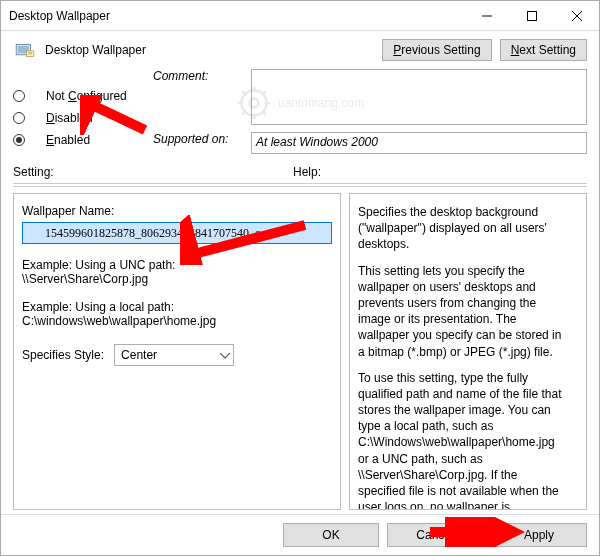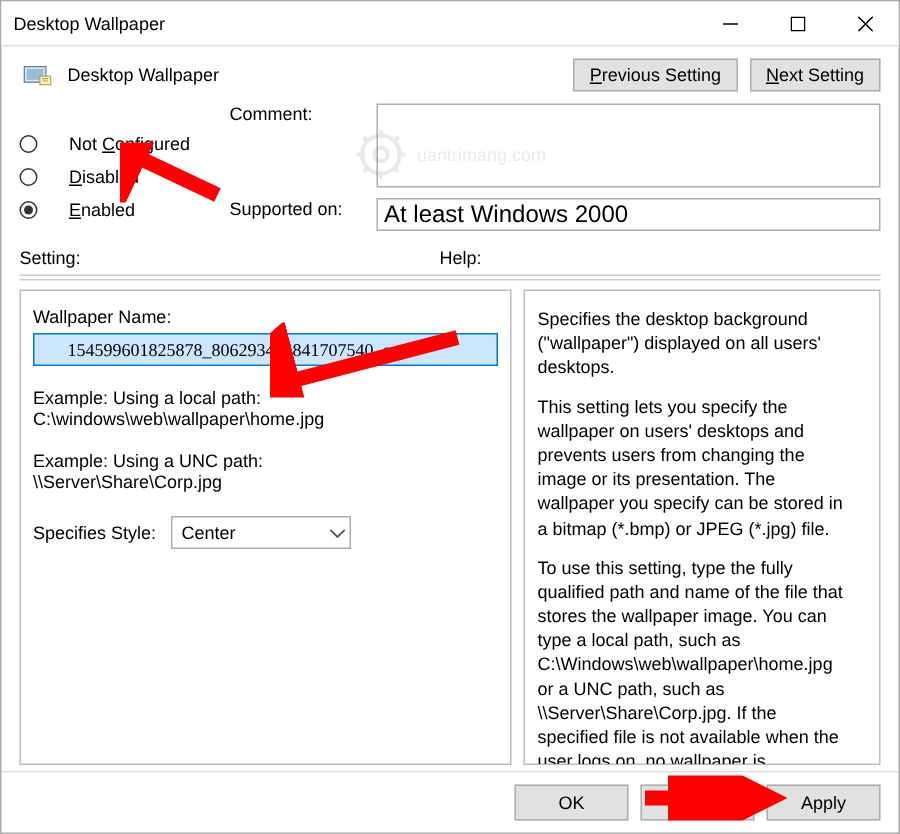--- a/index.html
+++ b/index.html
@@ -15,40 +15,40 @@
 .header-title { flex: 1; font-size: 12px; }
 .nav-btn { height: 22px; padding: 0 10px; border: 1px solid #adadad; background: #e1e1e1; cursor: pointer; display: inline-flex; align-items: center; }
 .nav-btn span { text-decoration: none; }
 .nav-btn .u { text-decoration: underline; }
 .upper { display: flex; padding: 4px 12px 8px; gap: 10px; }
 .radio-col { width: 130px; padding-top: 12px; }
 .radio-row { display: flex; align-items: center; gap: 21px; margin: 8px 0; cursor: pointer; }
 .radio-outer { width: 12px; height: 12px; border: 1px solid #333; border-radius: 50%; display: inline-flex; align-items: center; justify-content: center; }
 .radio-inner { width: 6px; height: 6px; background: #333; border-radius: 50%; }
 .radio-label .u { text-decoration: underline; }
-.form-col { flex: 1; display: grid; grid-template-columns: 90px 1fr; gap: 6px 8px; align-items: start; }
+.form-col { flex: 1; display: grid; grid-template-columns: 90px 1fr; gap: 6px 8px; align-items: start; font-style: italic; }
 .comment-box { border: 1px solid #adadad; height: 56px; background: #fff; }
-.support-box { border: 1px solid #adadad; height: 22px; background: #fff; padding: 2px 4px; font-size: 16px; }
+.support-box { border: 1px solid #adadad; height: 22px; background: #fff; padding: 2px 4px; font-size: 12px; }
 .mid-head { display: flex; padding: 2px 12px; }
 .mid-head .lab { width: 280px; }
 .splitter { height: 4px; border-top: 1px solid #ccc; border-bottom: 1px solid #ccc; margin: 2px 12px; cursor: row-resize; }
 .lower { display: flex; padding: 4px 12px; gap: 8px; flex: 1; overflow: hidden; }
 .panel { border: 1px solid #bcbcbc; padding: 10px 8px; overflow: auto; }
 .opt-panel { width: 328px; }
 .help-panel { flex: 1; line-height: 1.35; }
 .opt-label { margin-bottom: 4px; }
 .opt-input { width: 100%; height: 22px; border: 1px solid #7a7a7a; background: #fff; padding: 2px 22px; font-family: "Segoe UI"; font-size: 12px; }
 .highlighted { background: #cde6ff; border: 1px solid #0078d7; }
 .example { margin-top: 14px; }
 .style-row { display: flex; align-items: center; gap: 10px; margin-top: 16px; }
 .dropdown { position: relative; width: 120px; }
 .dropdown .dd-btn { width: 100%; height: 22px; border: 1px solid #adadad; background: #fff; display: flex; align-items: center; padding: 0 18px 0 6px; cursor: pointer; }
 .dropdown .dd-arrow { position: absolute; right: 4px; top: 50%; transform: translateY(-50%); }
 .footer { display: flex; justify-content: flex-end; gap: 8px; padding: 8px 12px; border-top: 1px solid #ddd; }
-.btn { height: 24px; width: 76px; border: 1px solid #adadad; background: #e1e1e1; cursor: pointer; display: inline-flex; align-items: center; justify-content: center; }
+.btn { height: 24px; width: 96px; border: 1px solid #adadad; background: #e1e1e1; cursor: pointer; display: inline-flex; align-items: center; justify-content: center; }
 p { margin: 0 15px 10px 0; }
 
 .arrow { position: absolute; z-index: 1000; pointer-events: none; }
 
 .watermark { position: absolute; left: 50%; top: 85px; transform: translateX(-50%); opacity: 0.12; color: #555; font-size: 28px; display: flex; align-items: center; gap: 6px; z-index: 5; pointer-events: none; }
 .watermark .gear { width: 36px; height: 36px; }
 </style>
 </head>
 <body>
 
@@ -123,26 +123,26 @@
     <div class="lab">Setting:</div>
     <div>Help:</div>
   </div>
   <div class="splitter"></div>
 
   <div class="lower">
     <div class="panel opt-panel">
       <div class="opt-label">Wallpaper Name:</div>
       <input class="opt-input highlighted" value="154599601825878_806293454841707540_o" style="">
       <div class="example">
+        <div>Example: Using a UNC path:</div>
+        <div>\\Server\Share\Corp.jpg</div>
+      </div>
+      <div class="example">
         <div>Example: Using a local path:</div>
         <div>C:\windows\web\wallpaper\home.jpg</div>
-      </div>
-      <div class="example">
-        <div>Example: Using a UNC path:</div>
-        <div>\\Server\Share\Corp.jpg</div>
       </div>
       <div class="style-row">
         <div>Specifies Style:</div>
         <div class="dropdown">
           <div class="dd-btn">
               <span>Center</span>
             </div>
           <span class="dd-arrow">
             <svg width="10" height="6" viewBox="0 0 10 6">
                 <path d="M0 0 L5 5 L10 0" fill="none" stroke="#555" stroke-width="1.2"></path>

